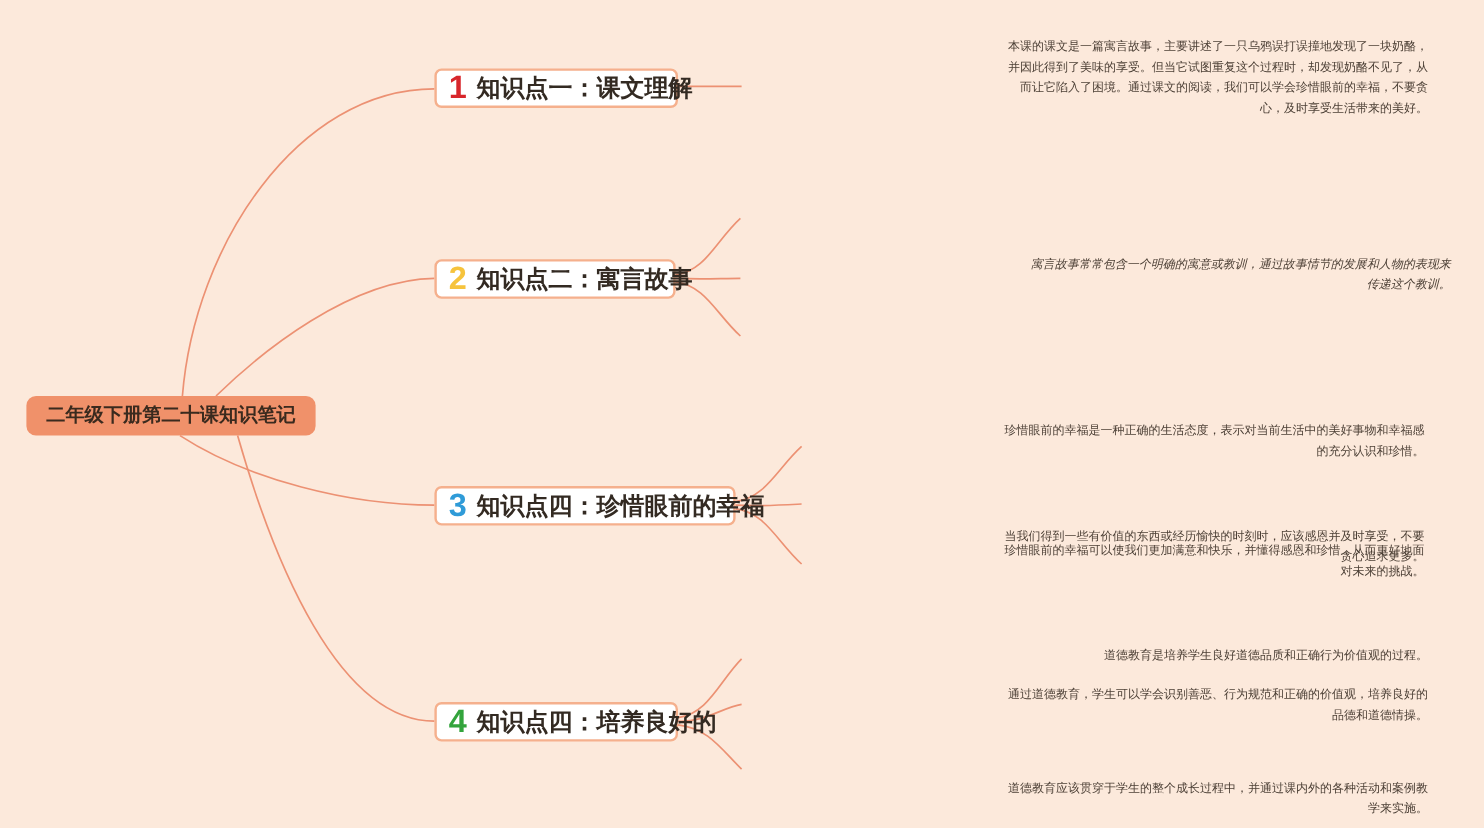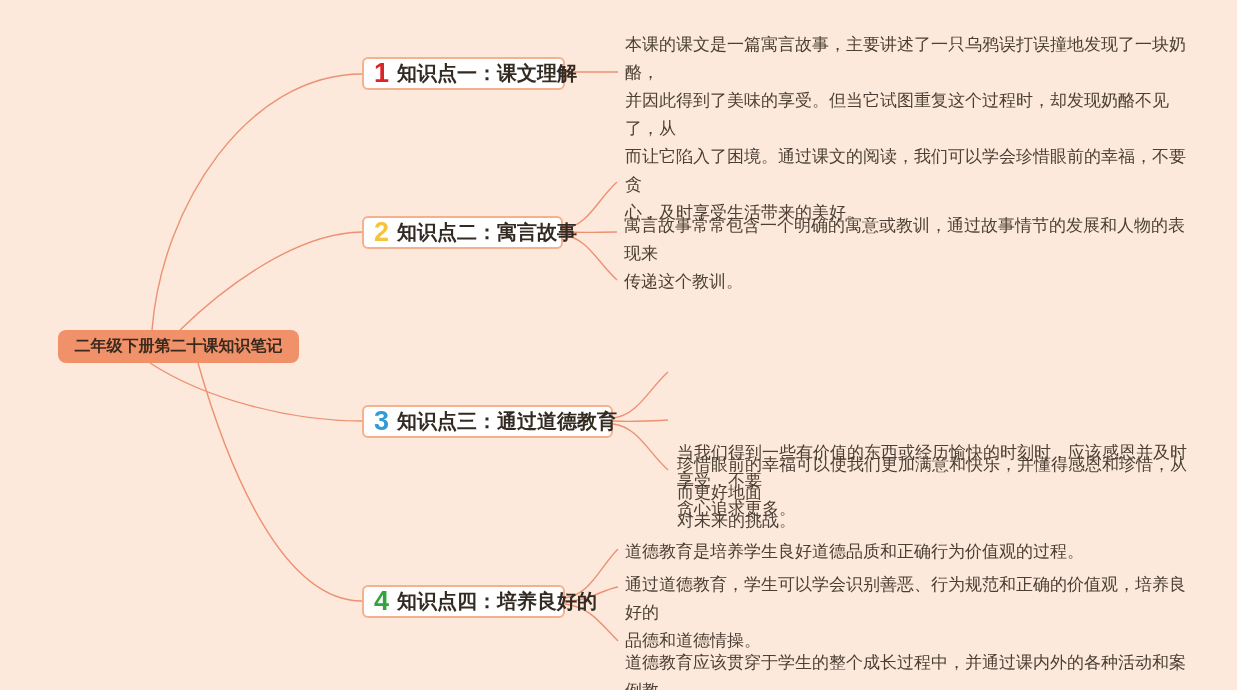--- a/index.html
+++ b/index.html
@@ -24,21 +24,20 @@
   .root-node{
     position:absolute;
     left:22px;top:330px;
     width:241px;height:33px;
     background:#f0916a;
     border-radius:8px;
     display:flex;align-items:center;justify-content:center;
     font-size:16px;font-weight:bold;color:#3a2a1e;
     box-sizing:border-box;
     cursor:pointer;
-    margin-left:36px;
   }
   .branch-node{
     position:absolute;
     background:#ffffff;
     border:2px solid #f5b08d;
     border-radius:6px;
     box-sizing:border-box;
     display:flex;align-items:center;
     padding:0 10px;
     gap:9px;
@@ -55,24 +54,25 @@
   .num-3{color:#2f9bd8;}
   .num-4{color:#33a43c;}
   .branch-node .lbl{
     font-size:20px;
     font-weight:bold;
     color:#332a22;
     white-space:nowrap;
   }
   .note{
     position:absolute;
-    font-size:17px;
-    line-height:28px;
+    font-size:10px;
+    line-height:17px;
     color:#4b3f35;
     white-space:pre-line;
+    text-align:right;
   }
   .note.w1{width:565px;}
   .note.w2{width:510px;}
 </style>
 </head>
 <body>
 
 <div class="canvas">
 
   <svg class="edges" viewBox="0 0 1237 690">
@@ -106,36 +106,38 @@
     <span class="lbl">知识点一：课文理解</span>
   </div>
 
   <div class="branch-node" style="left:362px;top:216px;width:201px;height:33px;">
     <span class="num num-2">2</span>
     <span class="lbl">知识点二：寓言故事</span>
   </div>
 
   <div class="branch-node" style="left:362px;top:405px;width:251px;height:33px;">
     <span class="num num-3">3</span>
-    <span class="lbl">知识点三：通过道德教育</span>
+    <span class="lbl">知识点四：珍惜眼前的幸福</span>
   </div>
 
   <div class="branch-node" style="left:362px;top:585px;width:203px;height:33px;">
     <span class="num num-4">4</span>
     <span class="lbl">知识点四：培养良好的</span>
   </div>
 
   <div class="note w1" style="left:625px;top:31px;">本课的课文是一篇寓言故事，主要讲述了一只乌鸦误打误撞地发现了一块奶酪，
 并因此得到了美味的享受。但当它试图重复这个过程时，却发现奶酪不见了，从
 而让它陷入了困境。通过课文的阅读，我们可以学会珍惜眼前的幸福，不要贪
 心，及时享受生活带来的美好。</div>
 
-  <div class="note w1" style="left:624px;top:212px;">寓言故事常常包含一个明确的寓意或教训，通过故事情节的发展和人物的表现来
+  <div class="note w1" style="left:644px;top:212px;font-style:italic;">寓言故事常常包含一个明确的寓意或教训，通过故事情节的发展和人物的表现来
 传递这个教训。</div>
 
+  <div class="note w2" style="left:677px;top:351px;">珍惜眼前的幸福是一种正确的生活态度，表示对当前生活中的美好事物和幸福感
+的充分认识和珍惜。</div>
   <div class="note w2" style="left:677px;top:401px;margin-top:38px;">当我们得到一些有价值的东西或经历愉快的时刻时，应该感恩并及时享受，不要
 贪心追求更多。</div>
   <div class="note w2" style="left:677px;top:451px;font-family:Liberation Serif, serif;">珍惜眼前的幸福可以使我们更加满意和快乐，并懂得感恩和珍惜，从而更好地面
 对未来的挑战。</div>
 
   <div class="note w1" style="left:625px;top:538px;">道德教育是培养学生良好道德品质和正确行为价值观的过程。</div>
   <div class="note w1" style="left:625px;top:571px;">通过道德教育，学生可以学会识别善恶、行为规范和正确的价值观，培养良好的
 品德和道德情操。</div>
   <div class="note w1" style="left:625px;top:621px;margin-top:28px;">道德教育应该贯穿于学生的整个成长过程中，并通过课内外的各种活动和案例教
 学来实施。</div>

